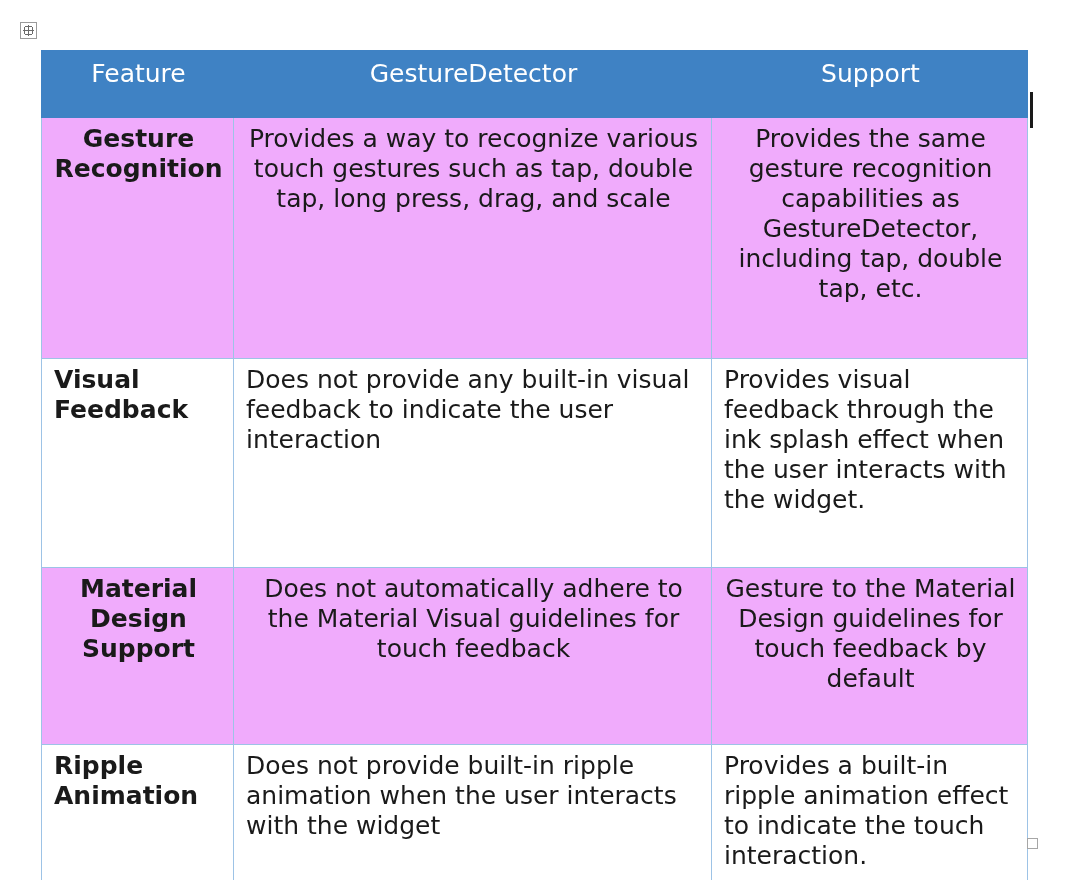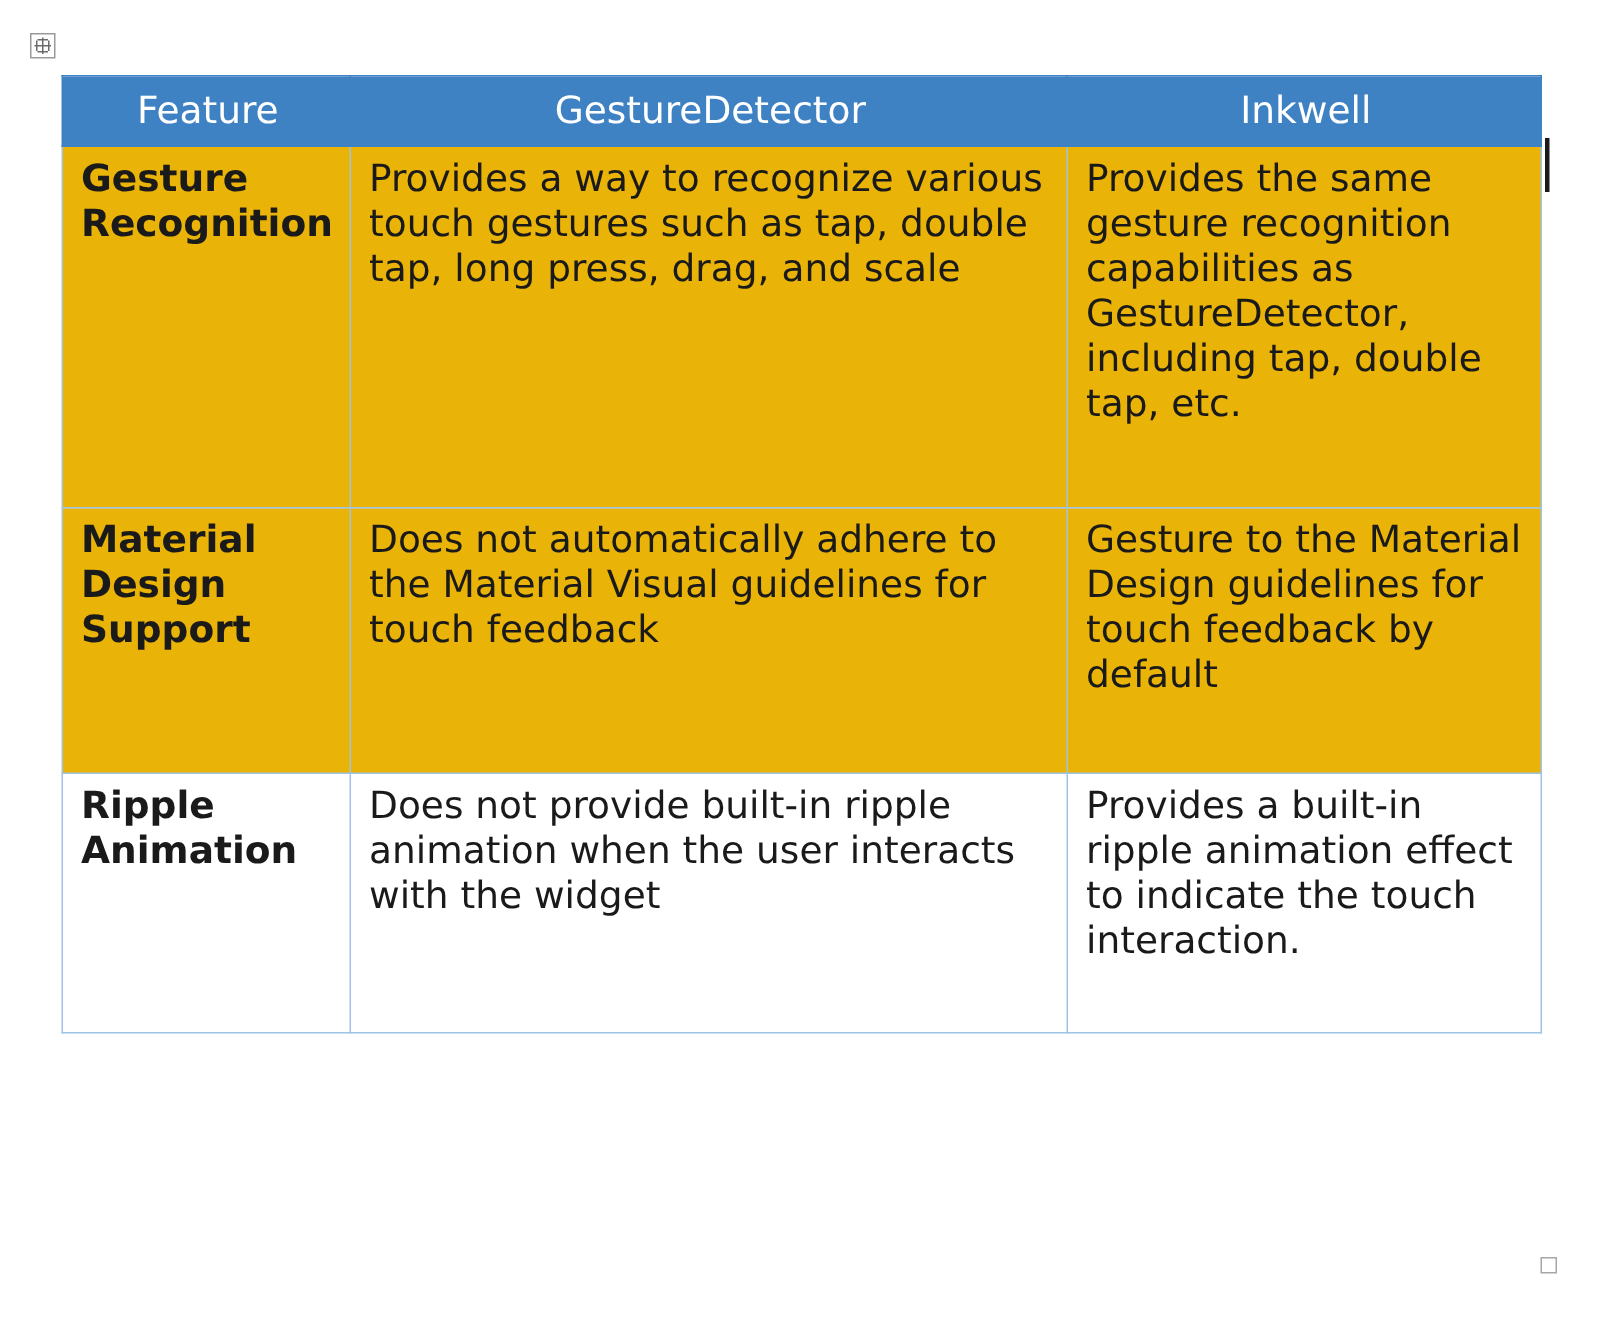--- a/index.html
+++ b/index.html
@@ -92,26 +92,27 @@
     color: #1a1a1a;
   }
 
   table.compare thead th {
     background: #3f82c4;
     color: #ffffff;
     font-weight: normal;
     font-size: 25px;
     border: 1px solid #3f82c4;
     padding-top: 8px;
-    padding-bottom: 4px;
+    padding-bottom: 24px;
     height: 34px;
   }
 
   tr.shaded td {
-    background: #eab308;
+    background: #f0abfc;
+    text-align: center;
   }
   tr.plain td {
     background: #ffffff;
   }
 
   td.feature {
     font-weight: bold;
   }
 
   col.c1 { width: 192px; }
@@ -140,28 +141,33 @@
   <table class="compare">
     <colgroup>
       <col class="c1">
       <col class="c2">
       <col class="c3">
     </colgroup>
     <thead>
       <tr>
         <th>Feature</th>
         <th>GestureDetector</th>
-        <th>Inkwell</th>
+        <th>Support</th>
       </tr>
     </thead>
     <tbody>
       <tr class="shaded r1">
         <td class="feature">Gesture Recognition</td>
         <td>Provides a way to recognize various touch gestures such as tap, double tap, long press, drag, and scale</td>
         <td>Provides the same gesture recognition capabilities as GestureDetector, including tap, double tap, etc.</td>
+      </tr>
+      <tr class="plain r2">
+        <td class="feature">Visual Feedback</td>
+        <td>Does not provide any built-in visual feedback to indicate the user interaction</td>
+        <td>Provides visual feedback through the ink splash effect when the user interacts with the widget.</td>
       </tr>
       <tr class="shaded r3">
         <td class="feature">Material Design Support</td>
         <td>Does not automatically adhere to the Material Visual guidelines for touch feedback</td>
         <td>Gesture to the Material Design guidelines for touch feedback by default</td>
       </tr>
       <tr class="plain r4">
         <td class="feature">Ripple Animation</td>
         <td>Does not provide built-in ripple animation when the user interacts with the widget</td>
         <td>Provides a built-in ripple animation effect to indicate the touch interaction.</td>

